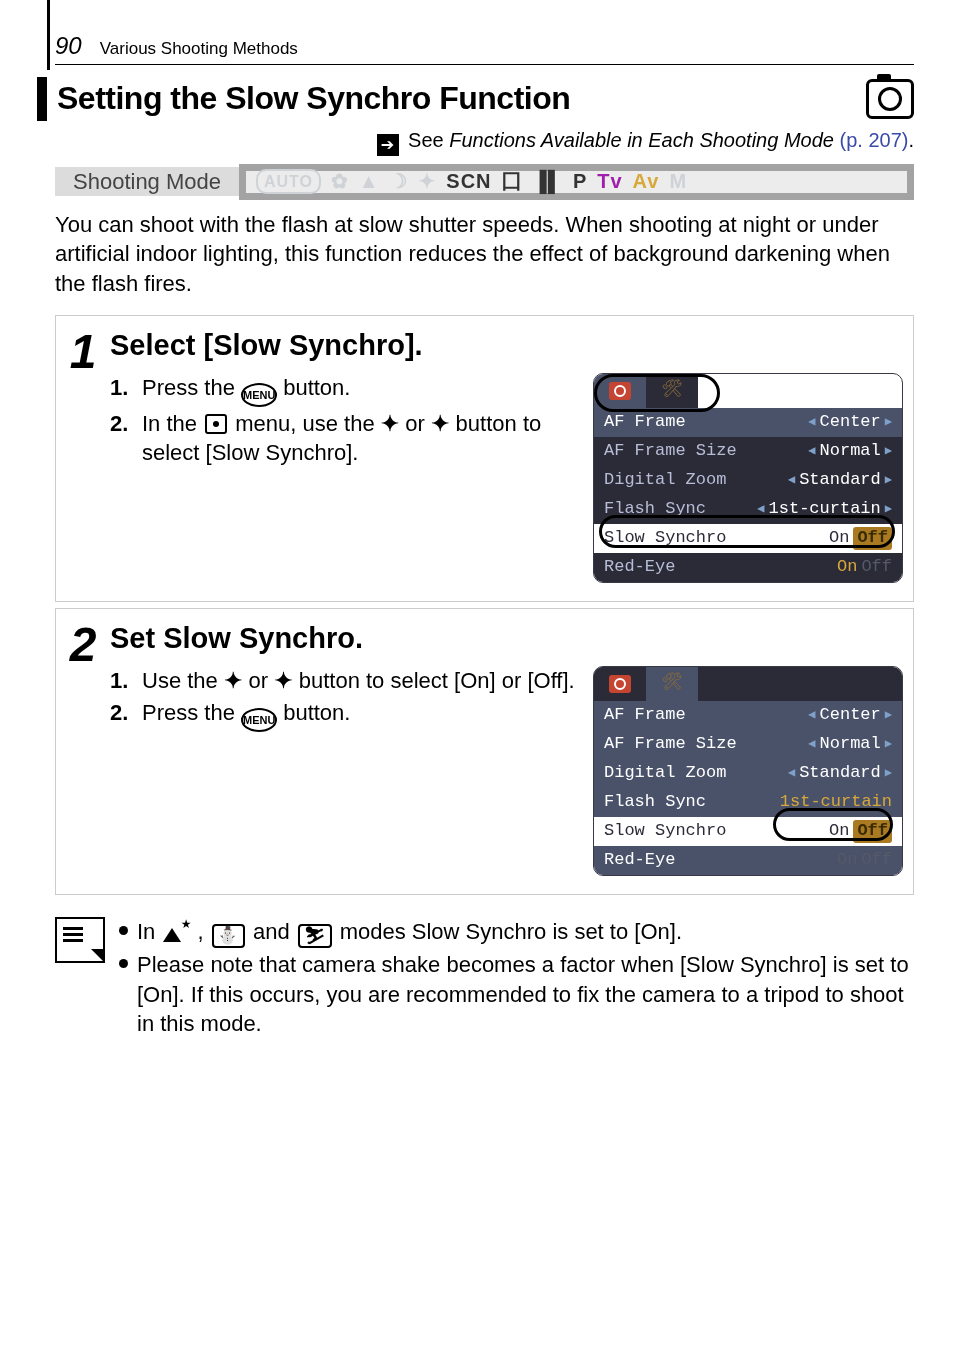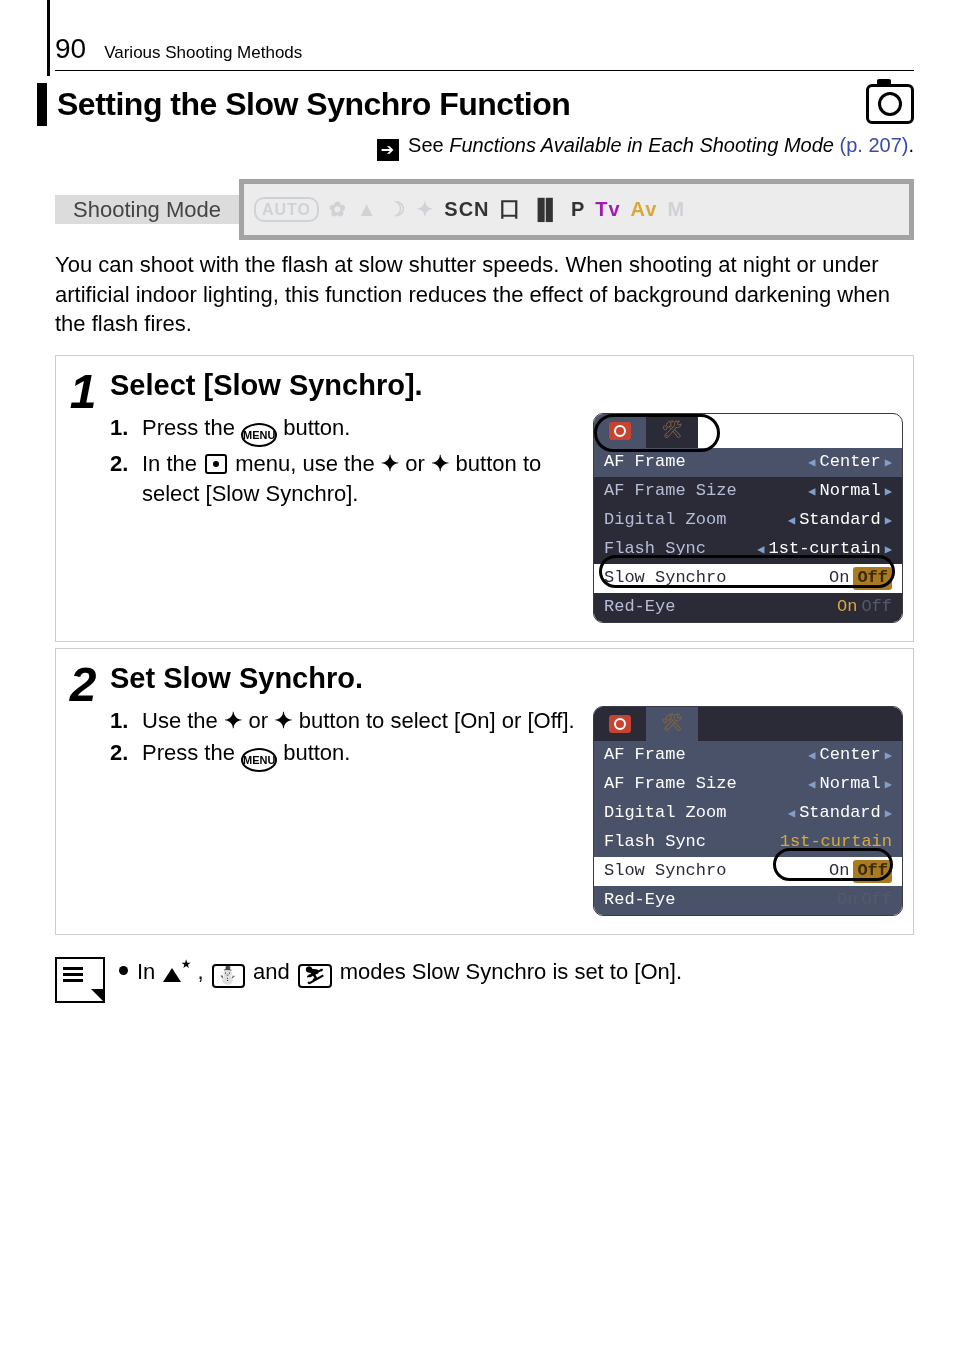--- a/index.html
+++ b/index.html
@@ -27,21 +27,21 @@
   }
   .page-top::before {
     content: "";
     position: absolute;
     left: -8px;
     top: -30px;
     bottom: -6px;
     width: 3px;
     background: #000;
   }
-  .page-num { font-size: 28px; }
+  .page-num { font-size: 24px; font-style: italic; }
   .section { font-size: 17px; }
 
   .heading-wrap {
     position: relative;
     margin-bottom: 6px;
   }
   .heading-wrap::before {
     content: "";
     position: absolute;
     left: -18px;
@@ -71,42 +71,42 @@
     content:""; position:absolute; top:-8px; left:8px;
     width:14px; height:8px; background:#000;
     border-radius:2px 2px 0 0;
   }
   .camera-outline::after {
     content:""; position:absolute; top:50%; left:50%;
     width:18px; height:18px; border:3px solid #000;
     border-radius:50%; transform:translate(-50%,-50%);
   }
 
-  .see-line { text-align: right; font-size: 20px; margin-bottom: 18px; }
+  .see-line { text-align: right; font-size: 20px; margin-bottom: 8px; }
   .see-line .arrow-box {
     display:inline-block; width:22px; height:22px;
     background:#000; color:#fff; text-align:center;
     line-height:22px; font-size:16px; margin-right:4px;
     vertical-align: -3px;
   }
   .see-line em { font-style: italic; }
   .see-line .link { color:#3a4aa8; }
 
   .mode-row {
     display:flex; align-items:center; gap:0;
     margin-bottom:10px;
   }
   .mode-label {
     background:#dcdcdc; color:#444;
     padding:0 18px; font-size:22px;
     display:inline-block;
   }
   .mode-band {
-    flex:1; height:61px;
-    background:#ececec; border:5px solid #a3a3a3;
+    flex:1; height:36px;
+    background:#ececec; border:7px solid #a3a3a3;
     display:flex; align-items:center; justify-content:flex-start;
     padding:0 10px; gap:10px;
     color:#cfd2d6; font-weight:bold; font-size:20px;
     letter-spacing:1px;
   }
   .mode-band .on2 { color:#a21caf; }
   .mode-band .dark { color:#333; font-weight:900; }
   .mode-band .gold { color:#d8a83a; font-weight:900; }
   .mode-band .auto-pill{
     border:2px solid #cfd2d6; border-radius:10px;
@@ -466,14 +466,15 @@
     </div>
   </div>
 </div>
 
 <div class="notes">
   <div class="note-icon"></div>
   <ul>
     <li>
       <span>In </span><span class="night-ico"></span><span> , </span><span class="mode-ico">⛄</span><span> and </span><span class="mode-ico">⛷</span><span> modes Slow Synchro is set to [On].</span>
     </li>
+    <li>Please note that camera shake becomes a factor when [Slow Synchro] is set to [On]. If this occurs, you are recommended to fix the camera to a tripod to shoot in this mode.</li>
   </ul>
 </div>
 
 </body></html>

